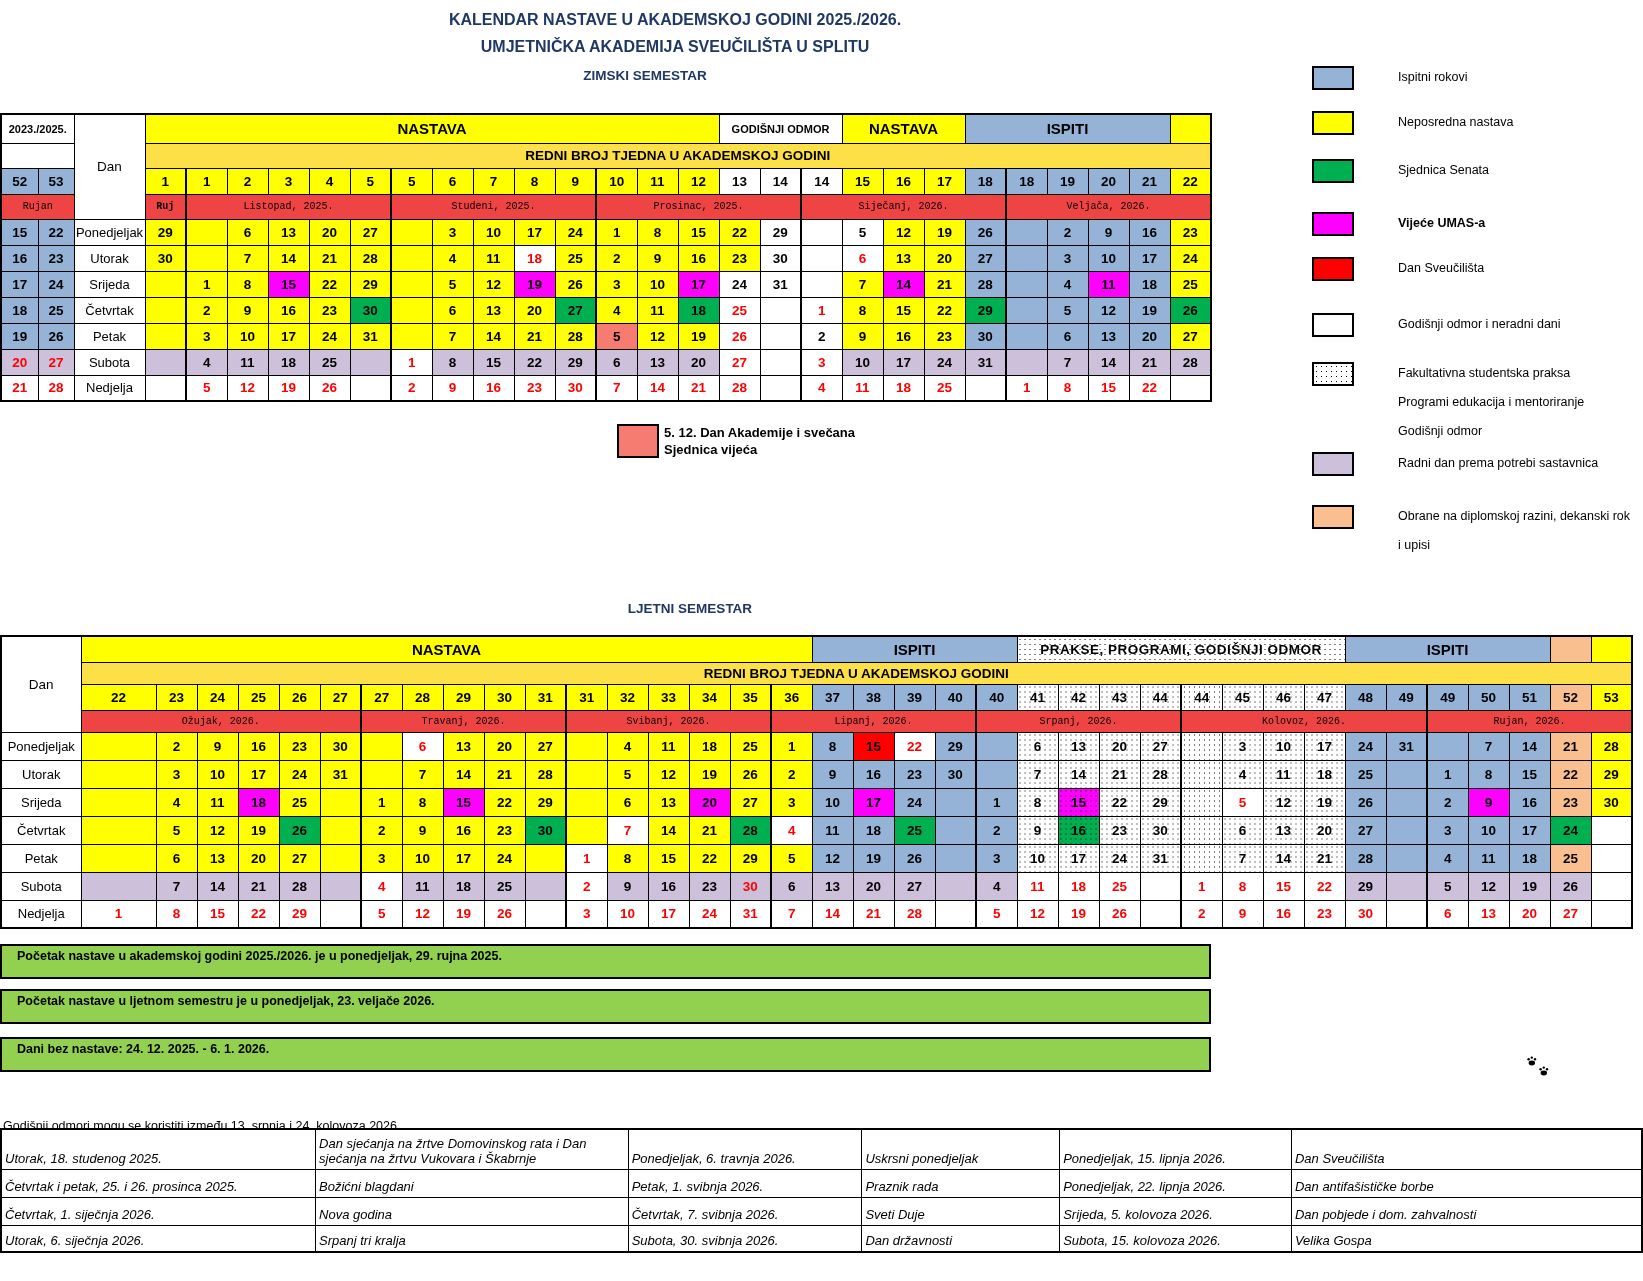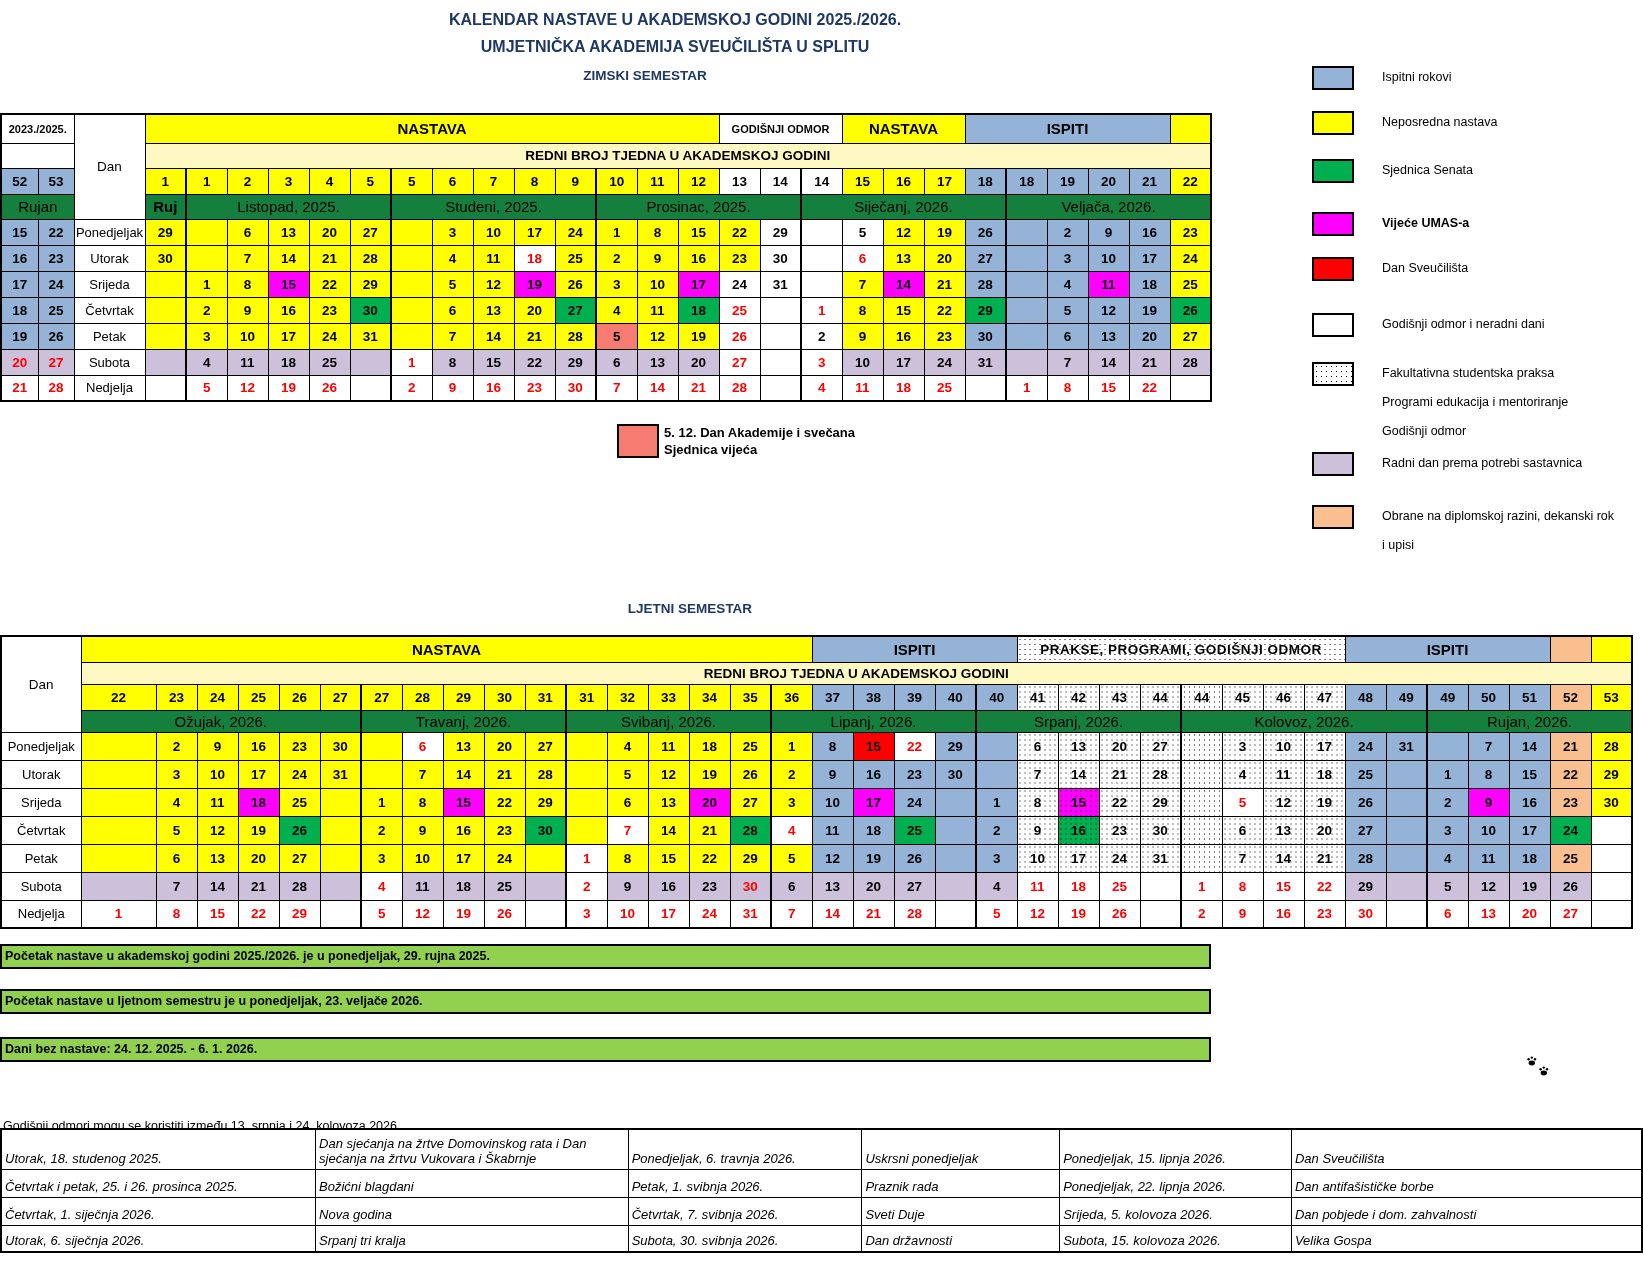--- a/index.html
+++ b/index.html
@@ -22,28 +22,28 @@
   table.cal td{border:1px solid #000;padding:0;margin:0;text-align:center;vertical-align:middle;
     overflow:hidden;white-space:nowrap;box-sizing:border-box;}
   #winter-table{top:113px;}
   #summer-table{top:635px;}
   .w-hr1{height:29px;} .w-hr2{height:25px;} .w-hr3{height:26px;} .w-hr4{height:25px;} .w-day{height:26px;}
   .s-hr1{height:26px;} .s-hr2{height:22px;} .s-hr3{height:26px;} .s-hr4{height:22px;} .s-day{height:28px;}
 
   .tspan{font-size:15px;font-weight:bold;}
   .tspan.sm{font-size:11px;}
   .tspan.mdz{font-size:13.5px;letter-spacing:.5px;}
-  .redni{font-size:13.5px;font-weight:bold;background:#fef9c3;}
+  .redni{font-size:13.5px;font-weight:bold;background:#fde047;}
   .blank{border:none;}
   .py{font-size:11px;font-weight:bold;border-bottom:2px solid #000;}
   .dan{font-size:13.5px;font-weight:normal;background:#fff;
     border-left:2px solid #000;border-right:2px solid #000;border-bottom:2px solid #000;}
   .wk{font-size:13.5px;font-weight:bold;}
   .dc{font-size:13.5px;font-weight:bold;}
-  .mon{font-size:15px;font-weight:normal;background:#15803d;}
+  .mon{font-size:10px;font-weight:normal;background:#ef4444;font-family:Liberation Mono, monospace;}
   .mon.ruj{font-weight:bold;}
   .dl{font-size:13px;font-weight:normal;text-align:left;padding-left:3px;background:#fff;border-right:2px solid #000;}
   .w-hr1 td,.s-hr1 td{border-bottom:2px solid #000;}
   .w-hr4 td,.s-hr4 td{border-bottom:2px solid #000;}
   .mb{border-left:2px solid #000 !important;}
 
   .c-y{background:var(--yellow);}
   .c-b{background:var(--blue);}
   .c-g{background:var(--green);}
   .c-m{background:var(--magenta);}
@@ -59,26 +59,26 @@
   .c-md{background-color:var(--magenta);}
   .c-gd{background-color:var(--green);}
 
   .annotation{position:absolute;left:617px;top:424px;}
   .ann-box{position:absolute;left:0;top:0;width:42px;height:34px;background:var(--salmon);
     border:2px solid #000;box-sizing:border-box;}
   .ann-text{position:absolute;left:47px;top:0;font-size:13px;font-weight:bold;line-height:17px;white-space:nowrap;}
 
   .legend-item{position:absolute;left:1312px;width:331px;}
   .swatch{position:absolute;left:0;top:0;width:42px;height:24px;border:2px solid #000;box-sizing:border-box;display:block;}
-  .legend-lines{position:absolute;left:70px;top:-3px;font-size:12.5px;line-height:29px;white-space:nowrap;}
+  .legend-lines{position:absolute;left:86px;top:-3px;font-size:12.5px;line-height:29px;white-space:nowrap;}
   .legend-lines.bold{font-weight:bold;}
 
-  .note-bar{position:absolute;left:0;width:1211px;height:25px;background:var(--notegreen);
+  .note-bar{position:absolute;left:0;width:1211px;height:35px;background:var(--notegreen);
     border:2px solid #000;box-sizing:border-box;font-weight:bold;font-size:12.5px;line-height:21px;
-    padding-left:3px;overflow:hidden;white-space:nowrap;}
+    padding-left:15px;overflow:hidden;white-space:nowrap;}
   .vac-note{position:absolute;left:3px;top:1119px;font-size:12.5px;}
 
   #holiday-table{top:1128px;border:2px solid #000;}
   #holiday-table td{font-size:13px;font-style:italic;font-weight:normal;text-align:left;
     vertical-align:bottom;padding:1px 3px 3px 3px;white-space:normal;line-height:15px;}
   .paw{position:absolute;left:1526px;top:1056px;}
 </style>
 </head>
 <body>
 

